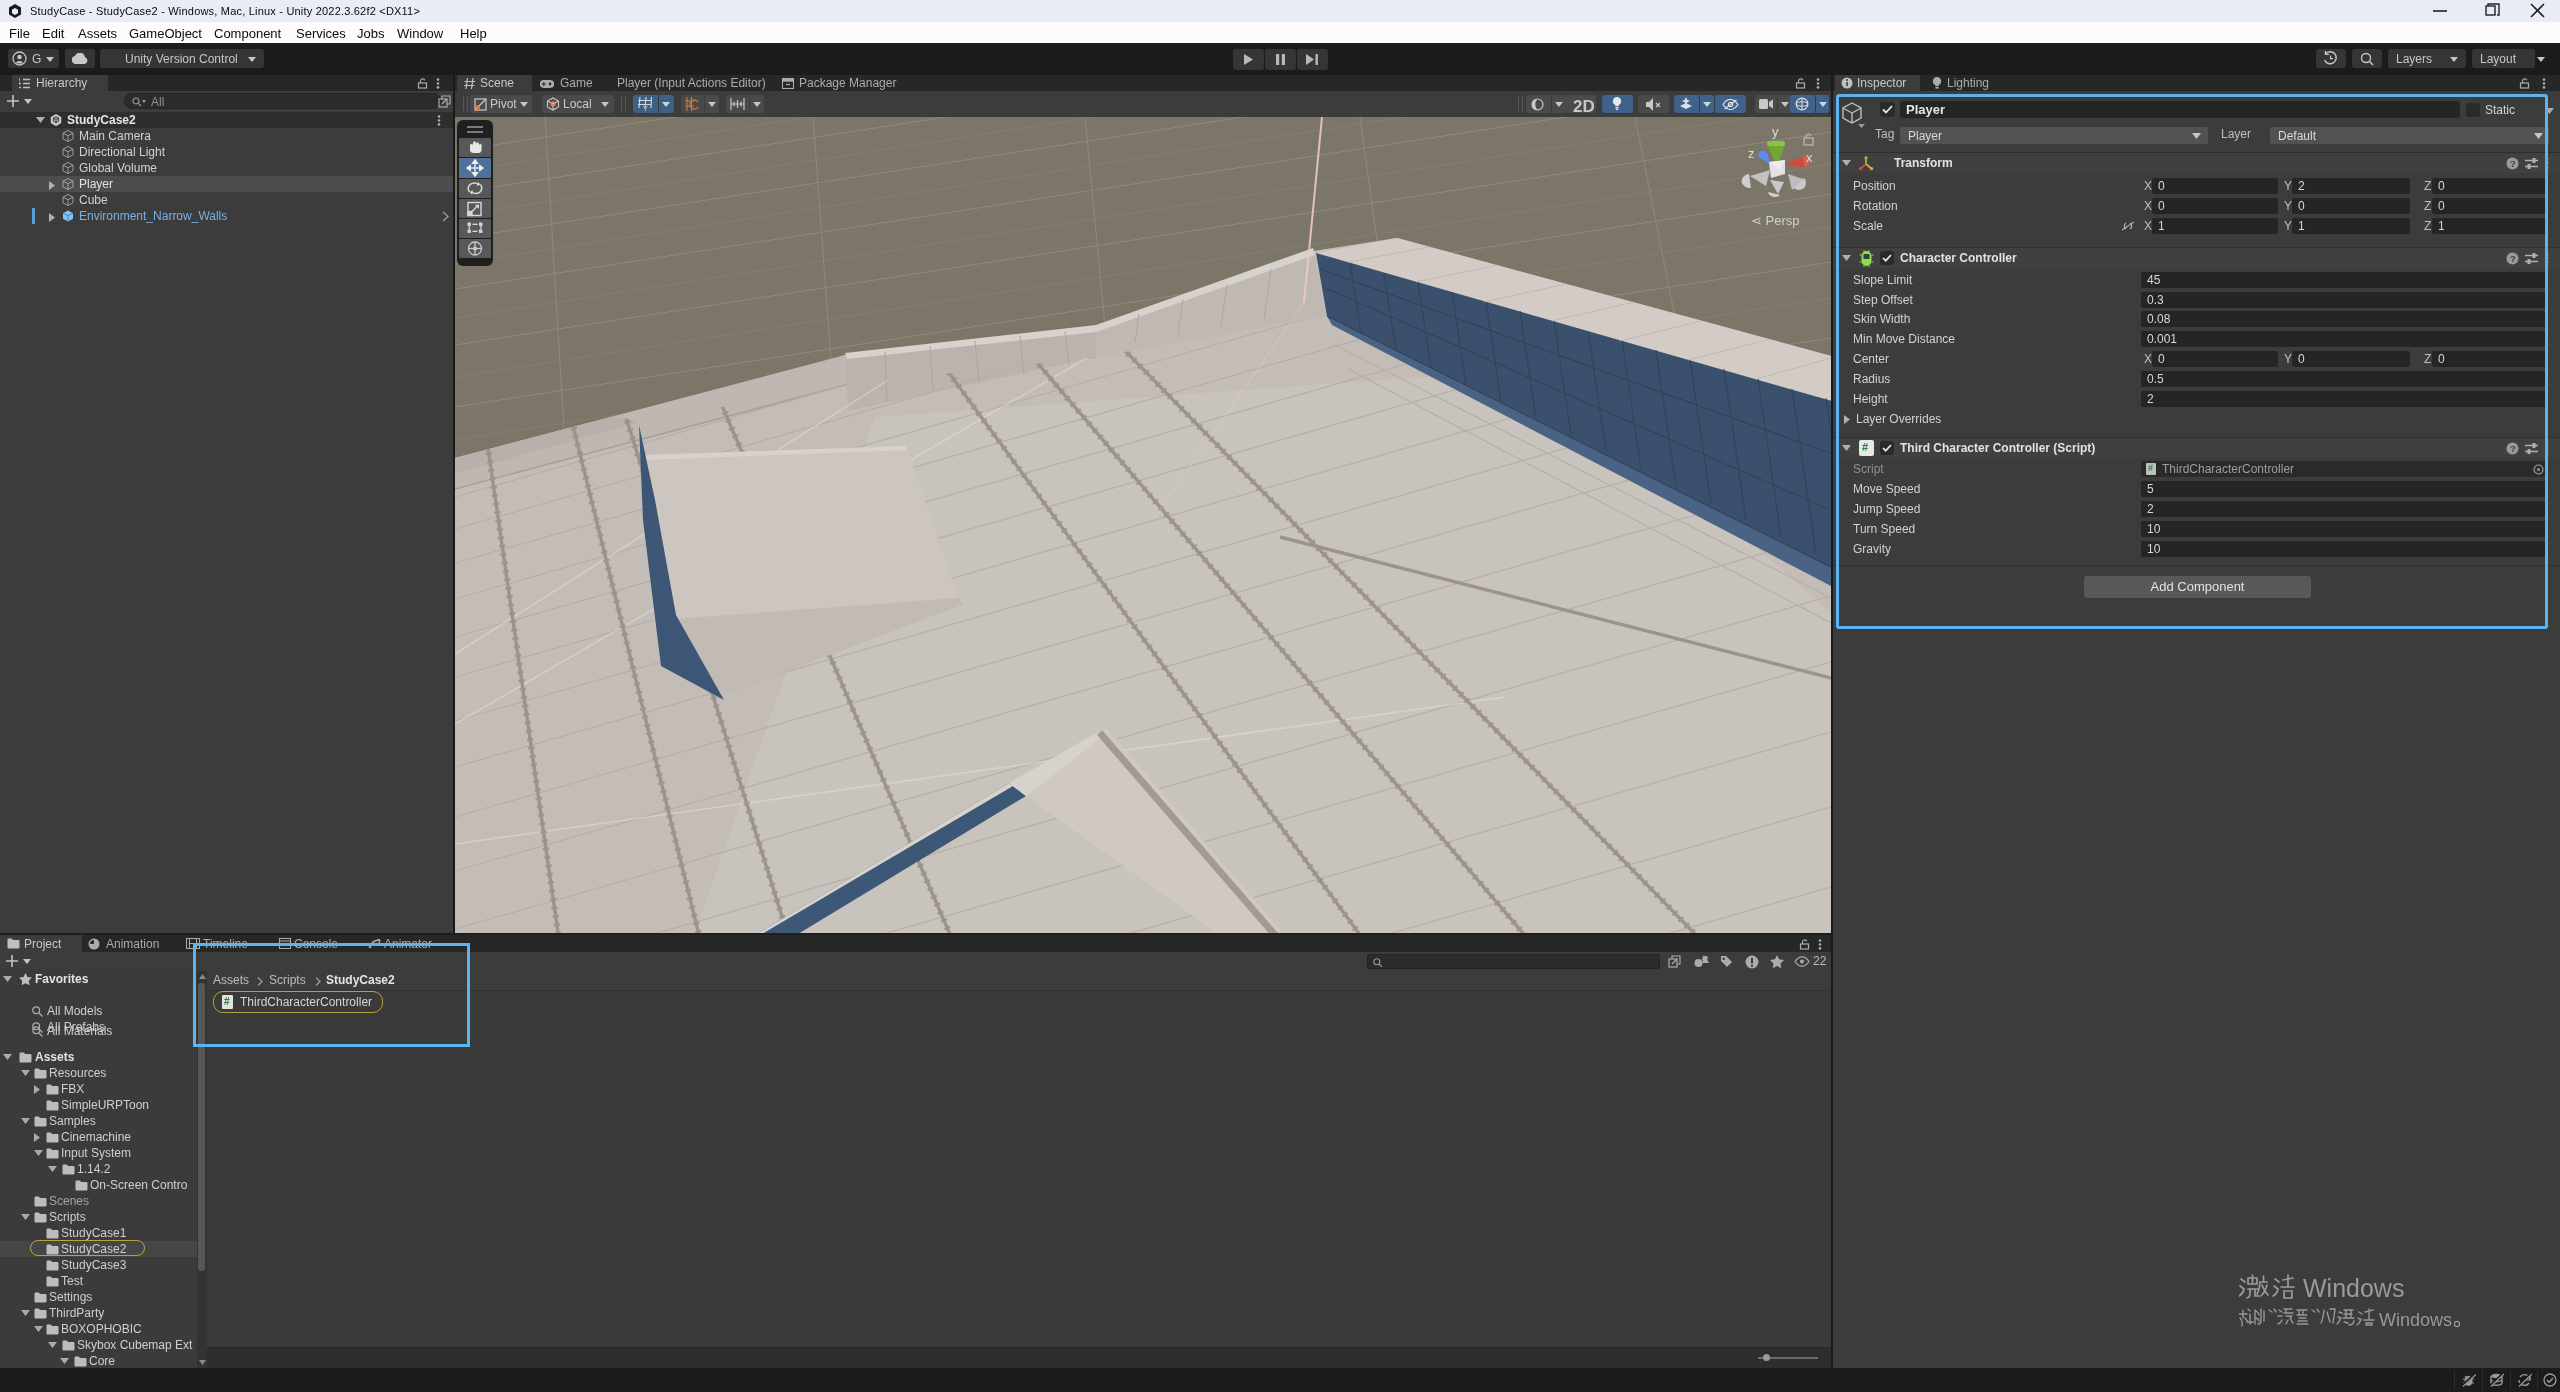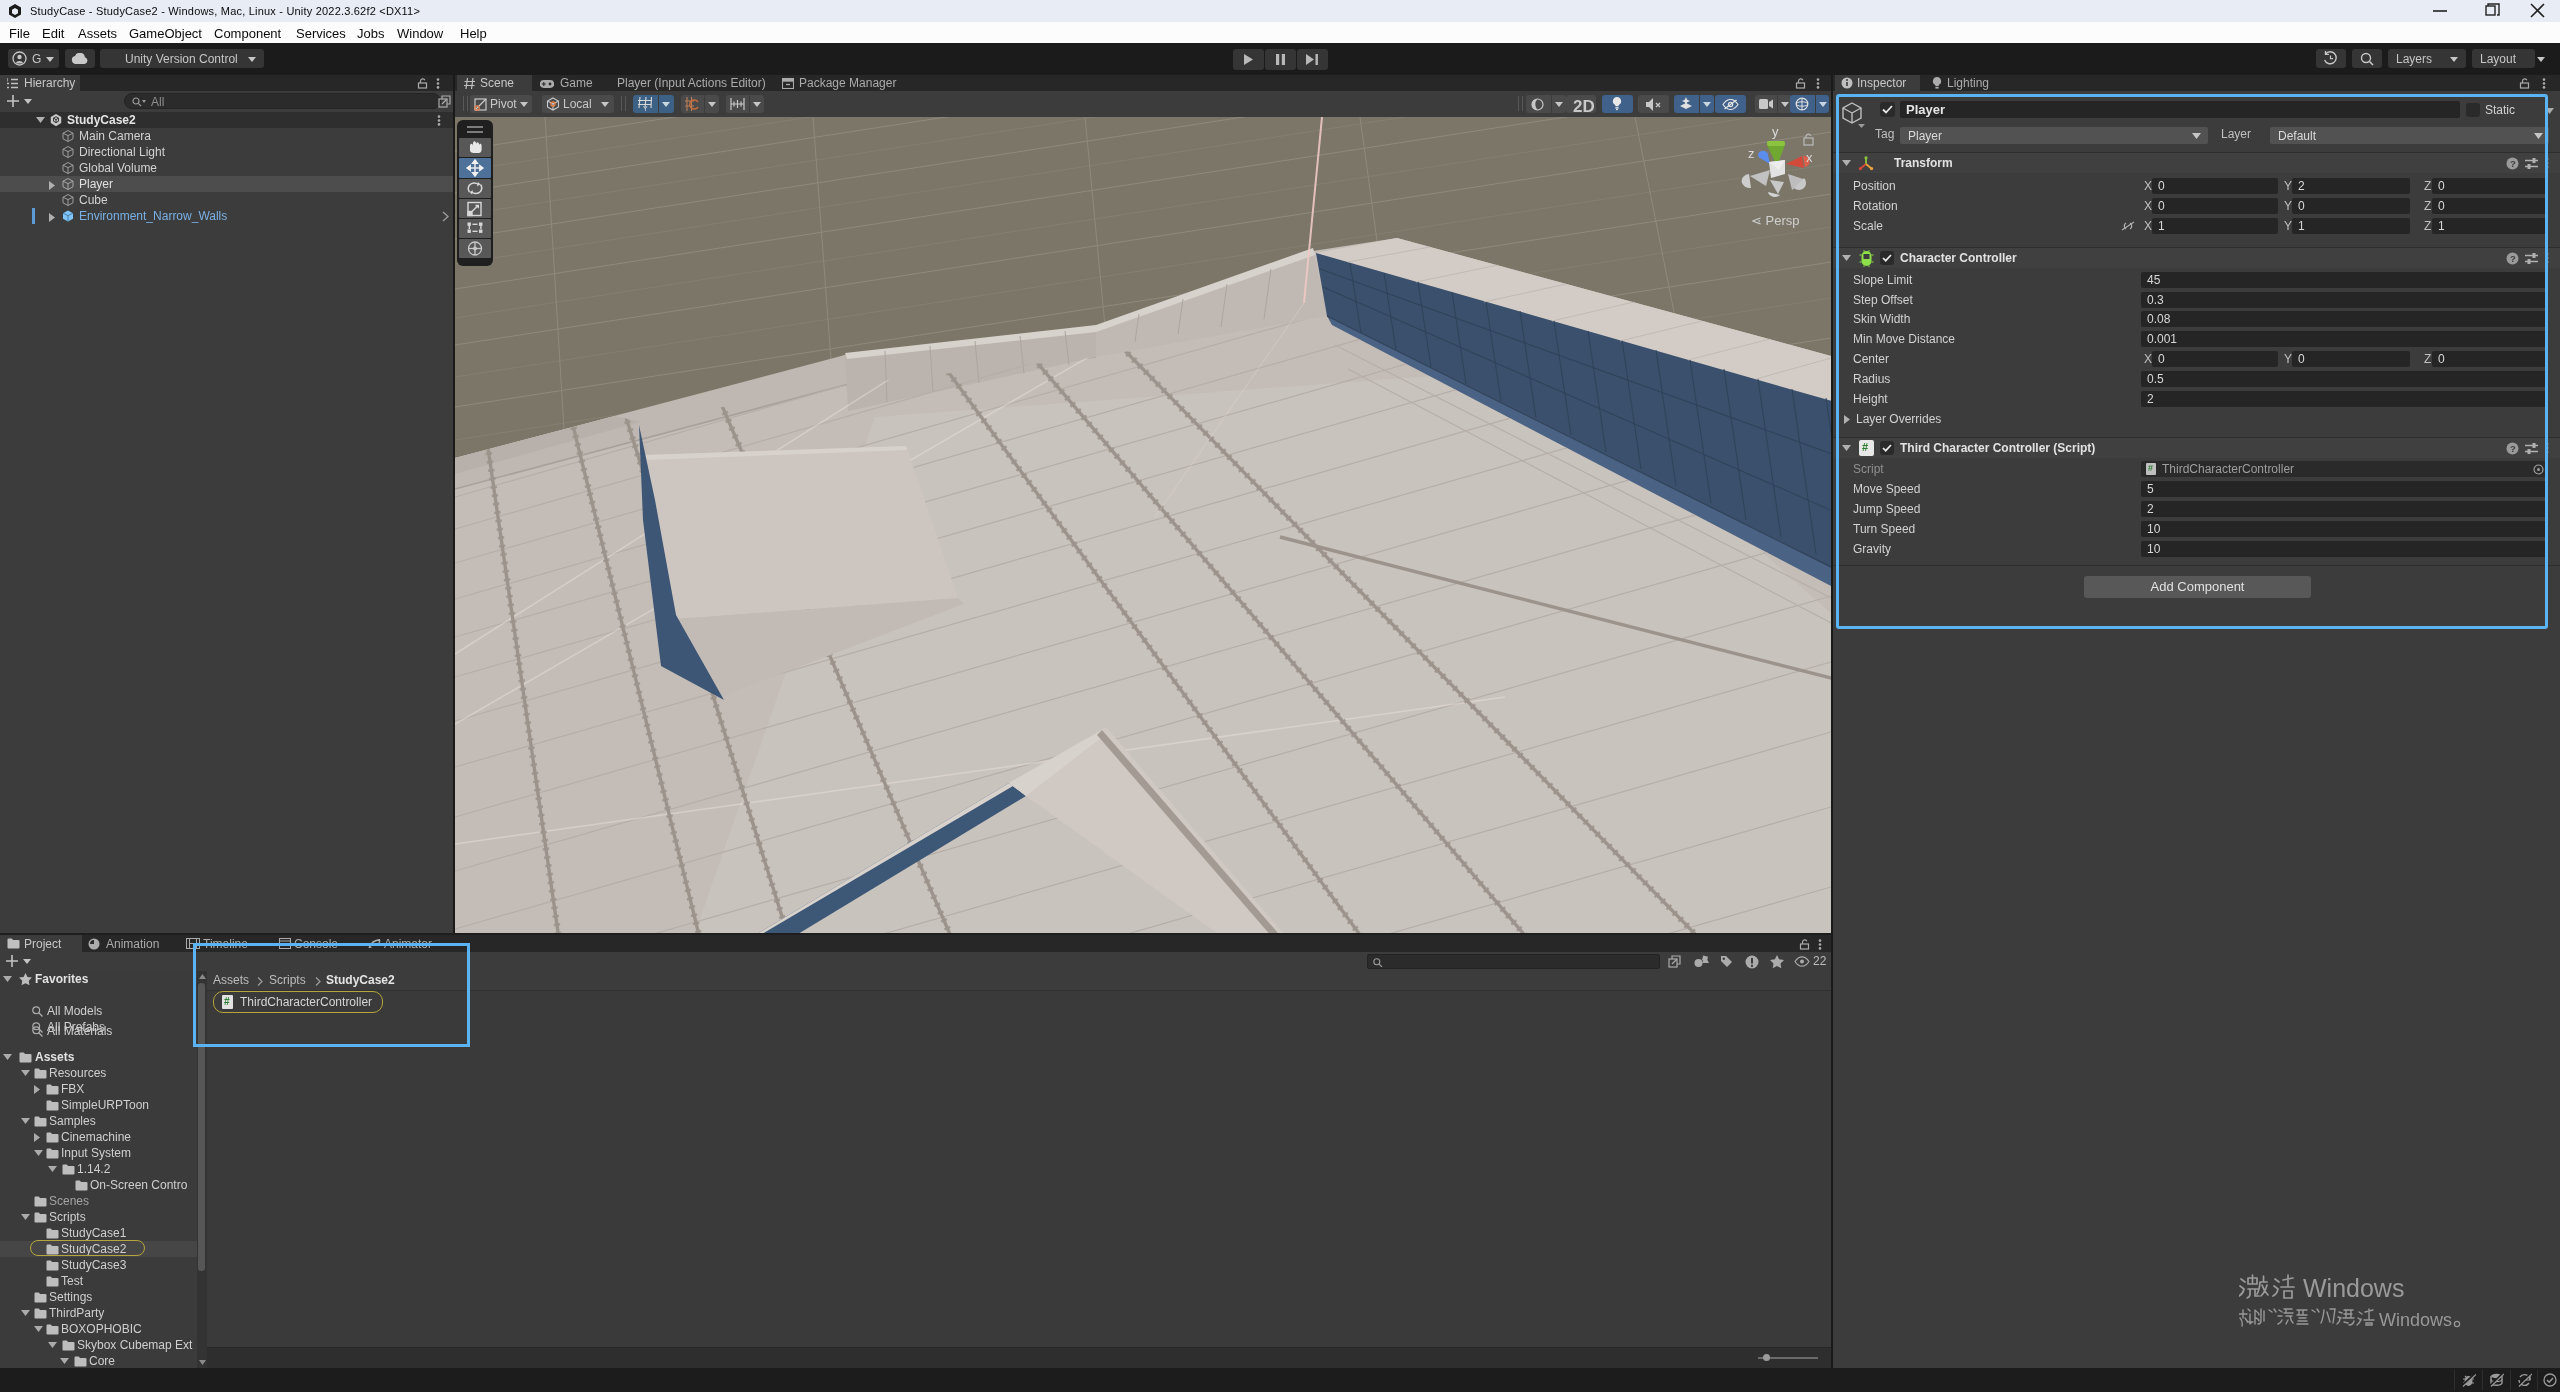--- a/index.html
+++ b/index.html
@@ -124,21 +124,21 @@
  <div class="tbtn" style="left:2472px;top:6px;width:63px;height:19px">
    <span class="abs" style="left:8px;top:3px">Layout</span>
    <svg class="abs" style="left:65px;top:8px" width="8" height="5" viewBox="0 0 8 5">
         <path d="M0 0 h8 l-4 5z" fill="#C6C6C6"></path>
       </svg>
  </div>
 </div>
 
 <div class="abs" id="hierarchy" style="left:0;top:75px;width:453px;height:858px;background:#3C3C3C">
  <div class="tabstrip" style="left:0;top:0;width:453px;height:16px">
-   <div class="tab" style="left:0;width:80px">
+   <div class="tab" style="left:12px;width:96px">
      <svg class="abs" style="left:7px;top:3px" width="12" height="11" viewBox="0 0 12 11">
           <path d="M4 1.5 h7 M4 5.5 h7 M4 9.5 h7 M0 5.5 h2 M0 9.5 h2" stroke="#C0C0C0" stroke-width="1.3"></path>
           <path d="M0 0 v3.4" stroke="#C0C0C0" stroke-width="1.3"></path>
         </svg>
      <div class="tlbl" style="left:24px">Hierarchy</div>
    </div>
    <svg class="abs" style="left:417px;top:3px" width="11" height="11" viewBox="0 0 11 11">
         <rect x="1.5" y="5" width="8" height="5" fill="none" stroke="#ABABAB" stroke-width="1.2"></rect>
         <path d="M3.5 5 V3 a2.3 2.3 0 0 1 4.4-.8" fill="none" stroke="#ABABAB" stroke-width="1.2"></path>
       </svg>

